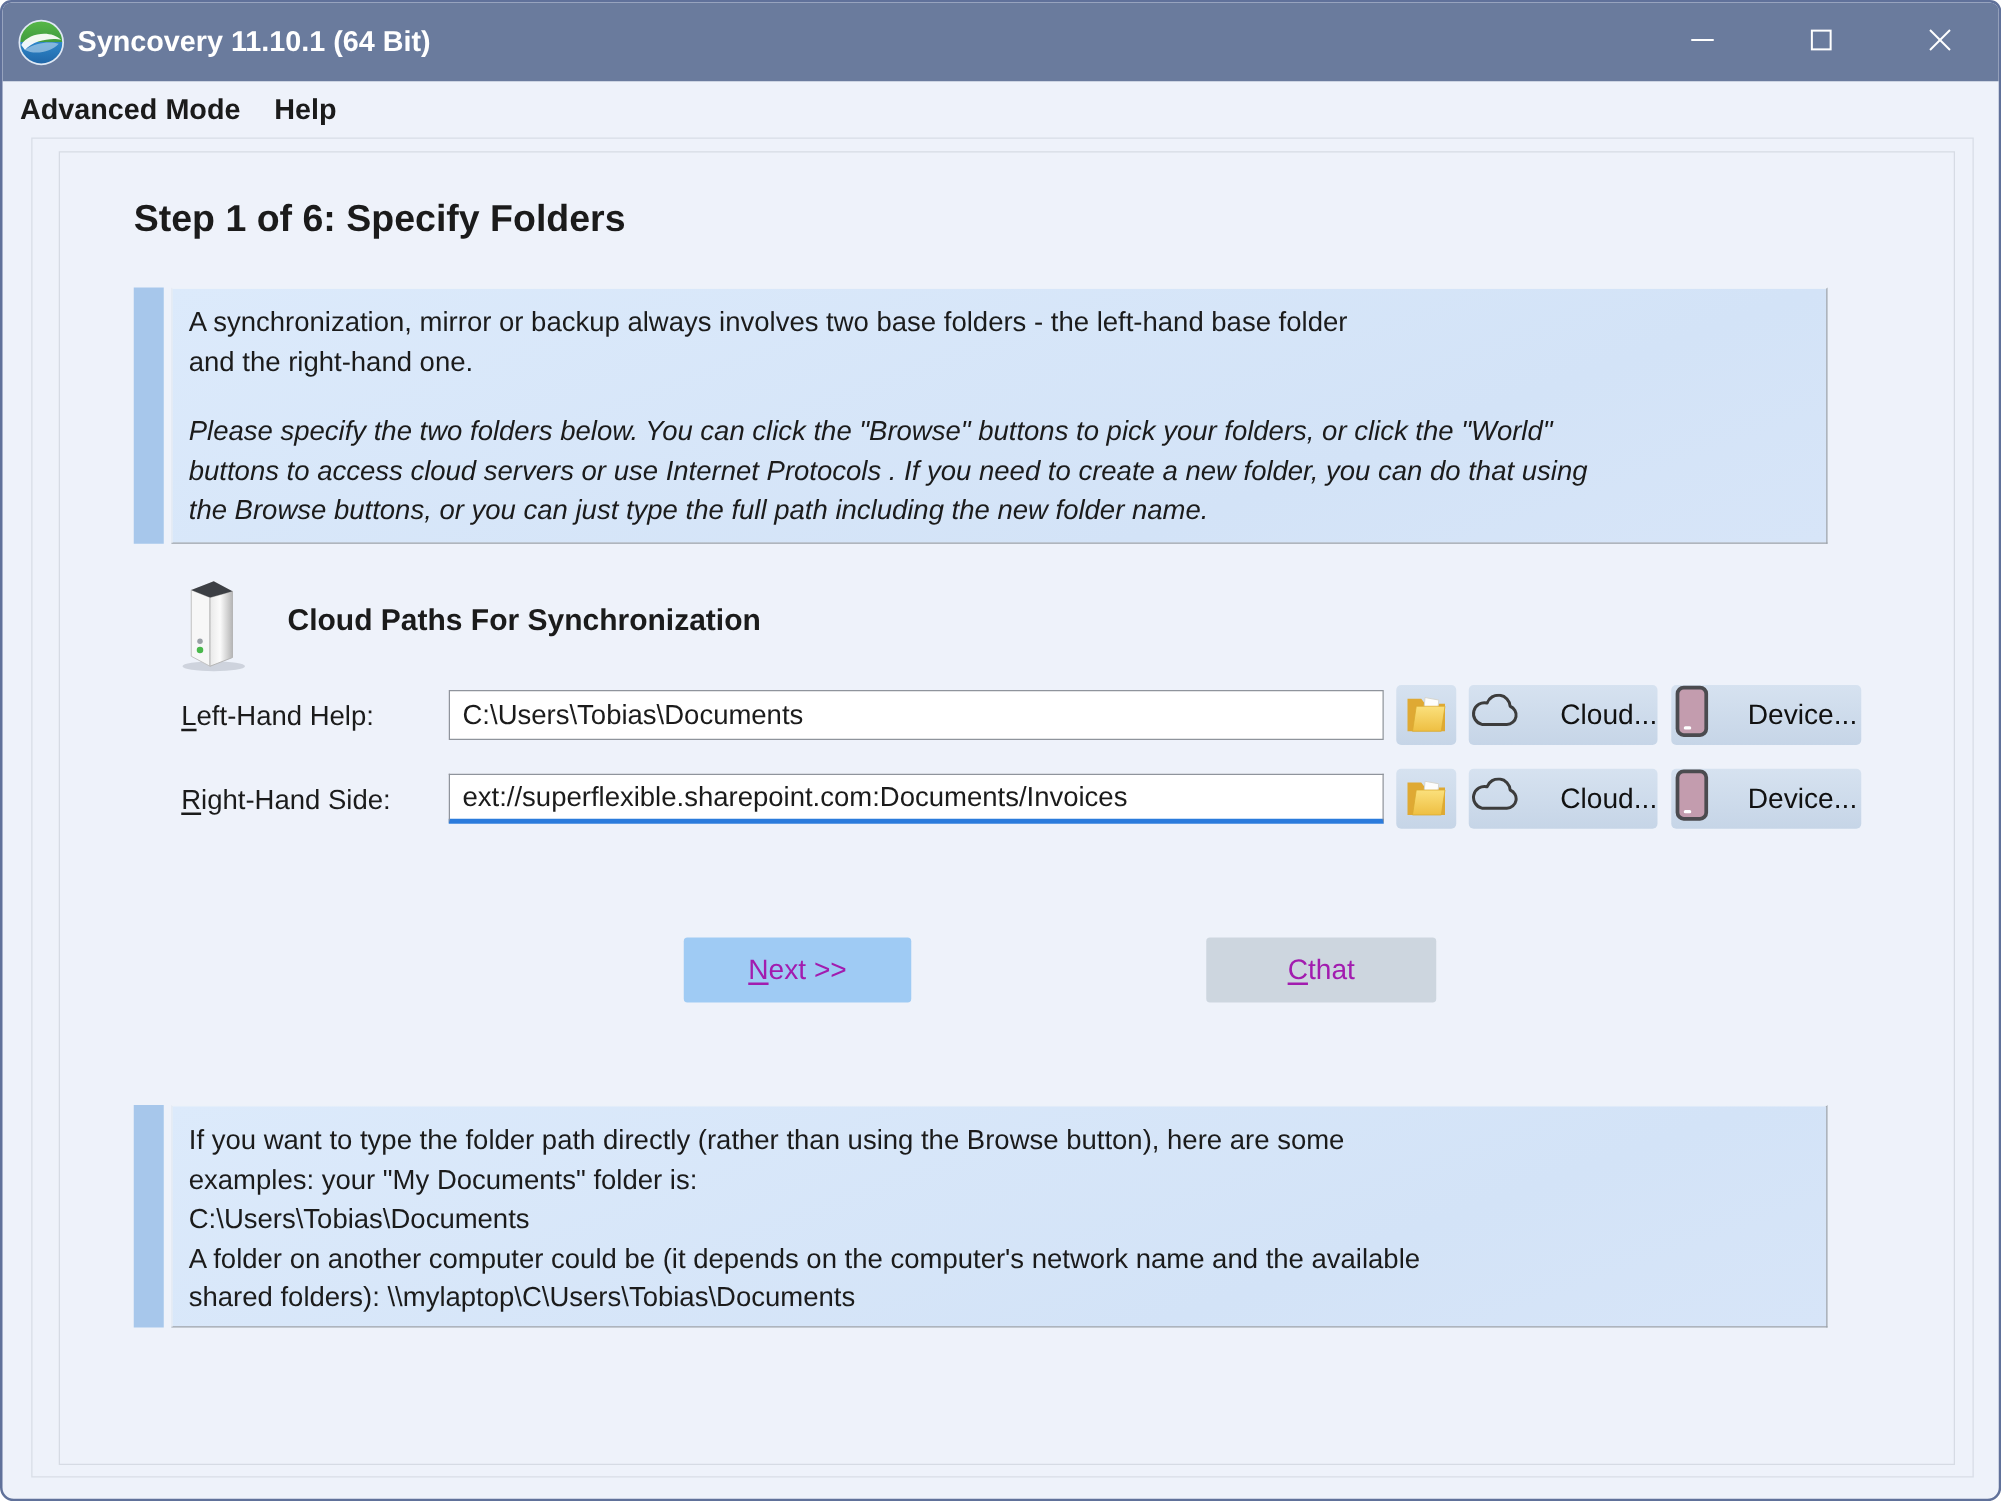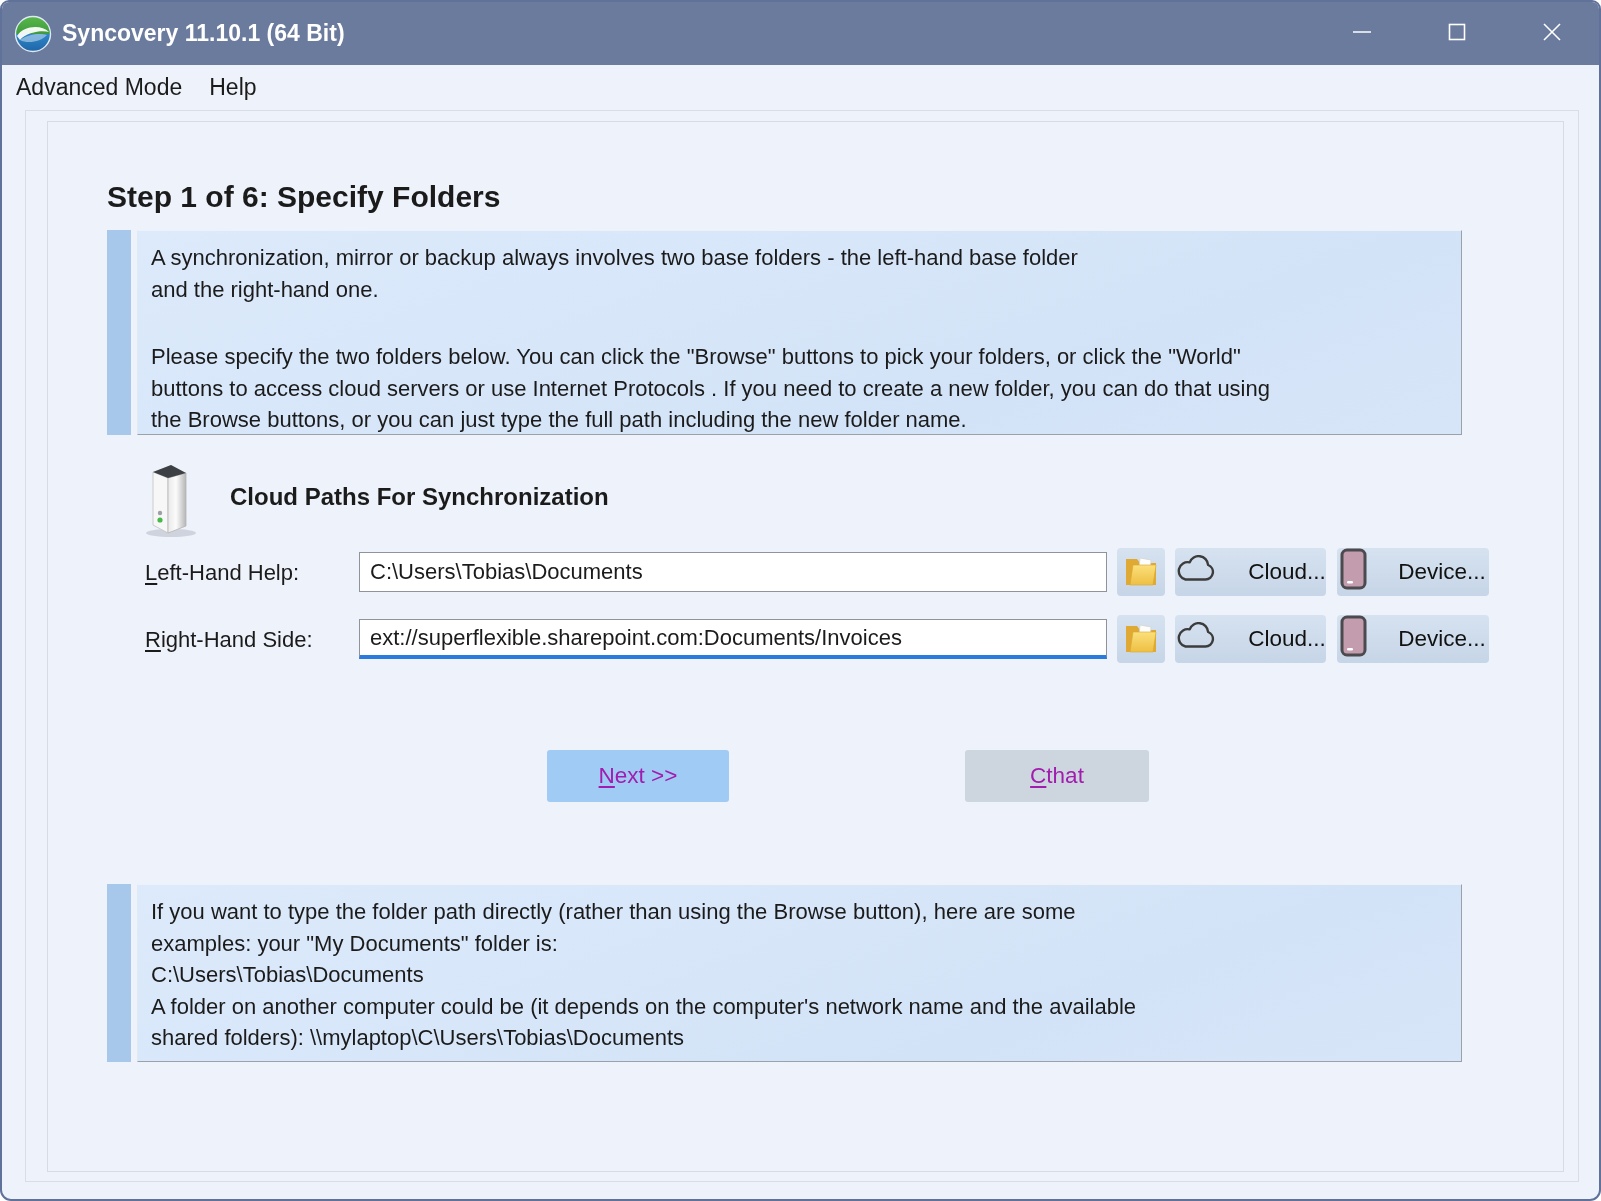--- a/index.html
+++ b/index.html
@@ -20,39 +20,39 @@
   .winbtns { margin-left:auto; height:100%; display:flex; }
   .winbtn {
     width:95px; height:100%; display:flex; align-items:center; justify-content:center;
     background:transparent; border:none; padding:0; cursor:default;
   }
   
   .menubar {
     position:absolute; top:63px; left:0; right:0; height:44px;
     display:flex; align-items:center; gap:27px; padding-left:14px; font-size:23px;
   }
-  .menu-item { white-space:nowrap; cursor:default; }
+  .menu-item { white-space:nowrap; cursor:default;font-weight:bold; }
   
   .outer-panel { position:absolute; left:23px; top:108px; width:1554px; height:1072px; border:1px solid #d8dde6; }
   .inner-panel { position:absolute; left:45px; top:119px; width:1517px; height:1051px; border:1px solid #d6dbe4; }
   
-  .heading { position:absolute; left:105px; top:178px; font-size:30px; font-weight:700; white-space:nowrap; }
+  .heading { position:absolute; left:105px; top:157px; font-size:30px; font-weight:700; white-space:nowrap; }
   .accent-bar { position:absolute; left:105px; width:24px; background:#a7c7eb; }
   .accent-top { top:228px; height:205px; }
   .accent-bottom { top:882px; height:178px; }
   .infobox {
     position:absolute; left:135px; width:1325px;
     background:linear-gradient(160deg,#dceafb 0%,#d3e3f7 70%,#d7e5f8 100%);
     border:1px solid; border-color:#edf2f9 #9aa1a9 #9aa1a9 #e2e9f2;
     font-size:22px; line-height:31.5px; padding:11px 18px 0 13px;
   }
   .infobox-top { top:228px; height:205px; }
   .infobox-bottom { top:882px; height:178px; }
   .infobox p { margin:0; white-space:pre-line; }
-  .infobox p + p { margin-top:36px; }
+  .infobox p + p { margin-top:24px;font-style:italic; }
   .section-icon { position:absolute; left:138px; top:458px; }
   .section-title { position:absolute; left:228px; top:481px; font-size:24px; font-weight:700; white-space:nowrap; }
   .field-label { position:absolute; left:143px; font-size:22px; white-space:nowrap; }
   .label-left { top:558px; }
   .label-right { top:625px; }
   .accel { text-decoration:underline; text-underline-offset:3px; }
   .path-input {
     position:absolute; left:357px; width:748px; height:40px;
     border:1px solid #8f949c; background:#ffffff; color:#1b1b1b;
     font-family:inherit; font-size:22px; padding:0 10px; outline:none;

